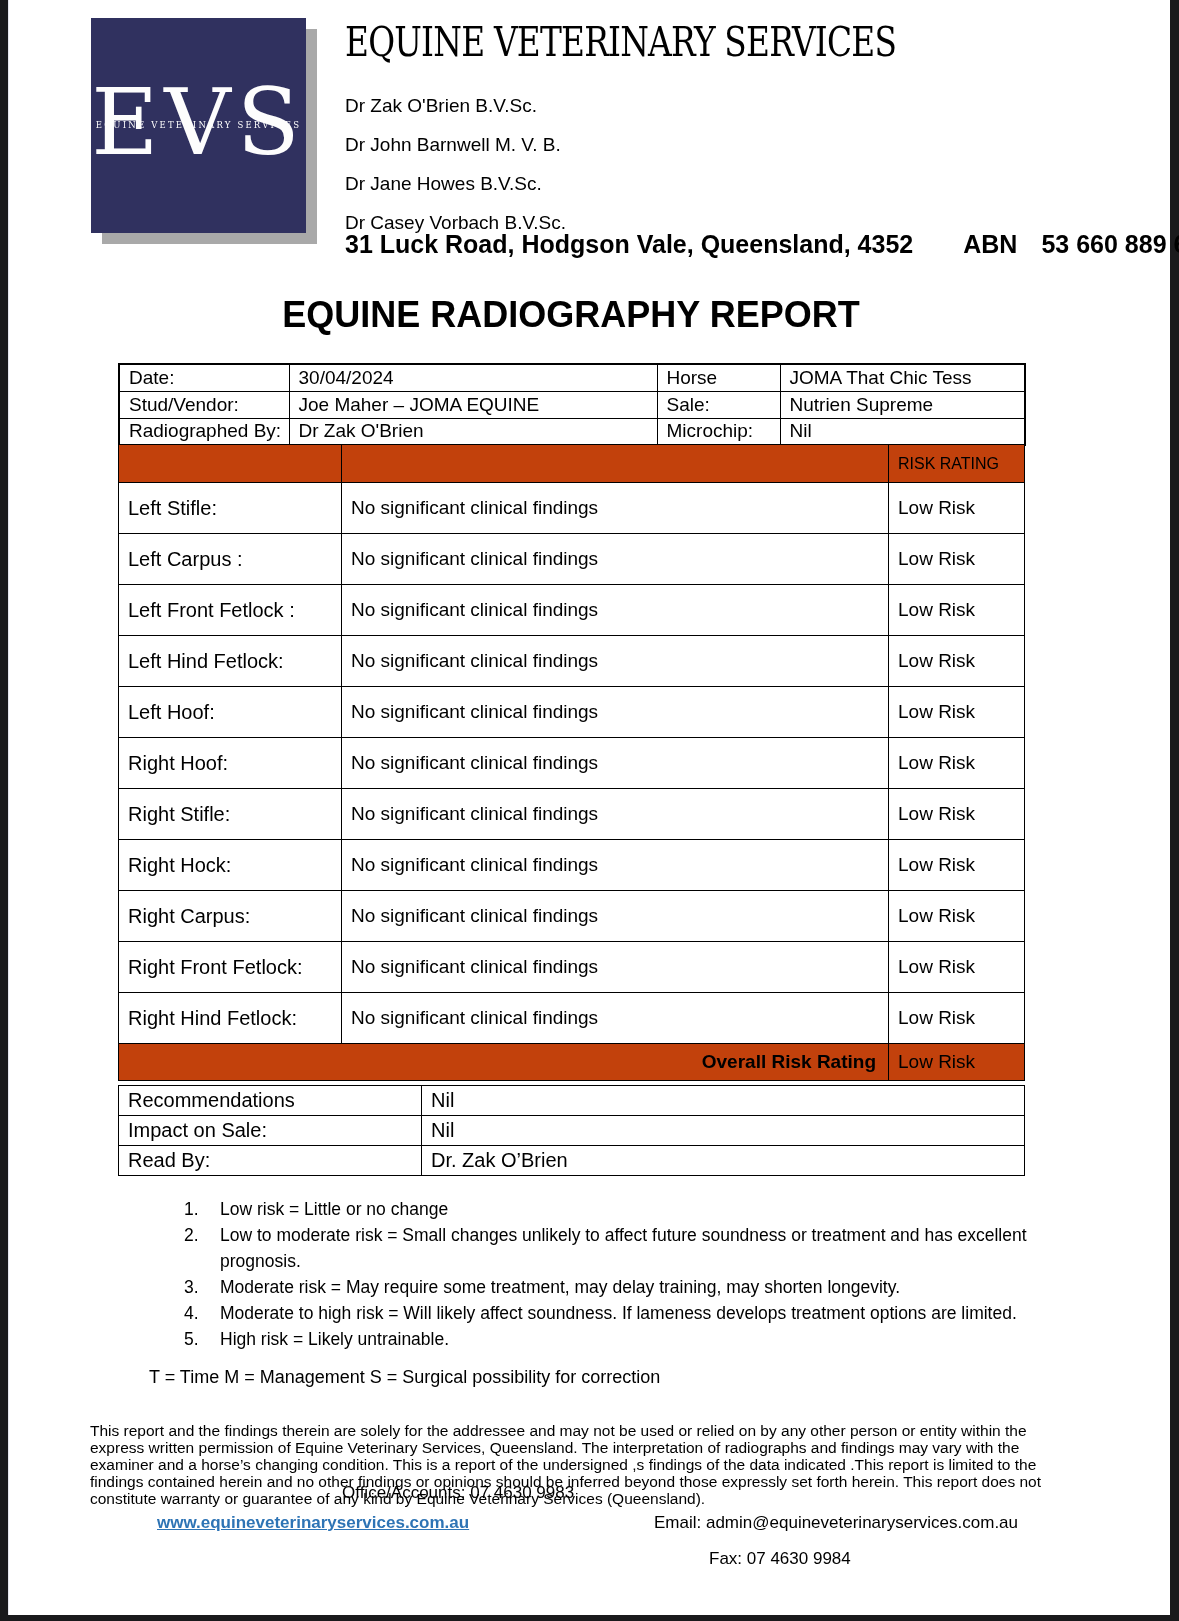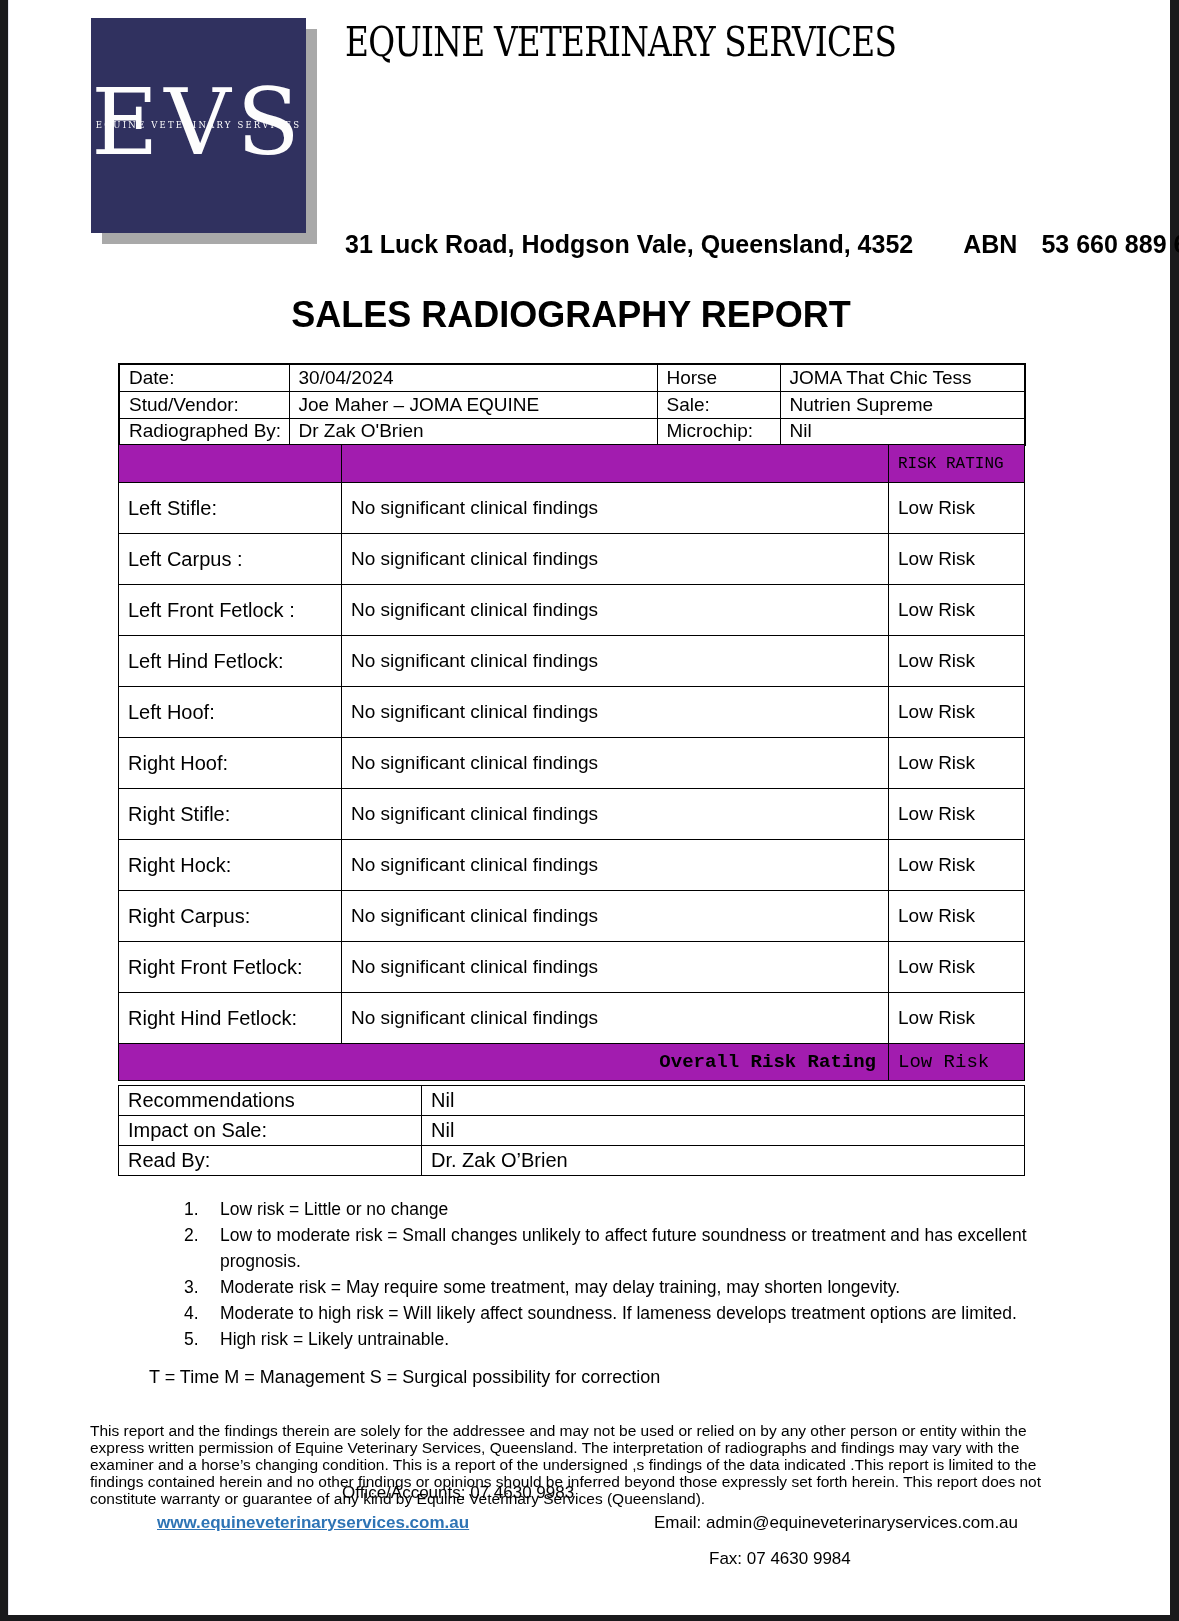--- a/index.html
+++ b/index.html
@@ -78,21 +78,21 @@
 
   .info-table { margin-top: 27px; padding-left: 6px; }
   .info-table { border: 2px solid #000; }
   .info-table td { height: 27px; font-size: 19px; }
   .col-i1 { width: 170px; } .col-i2 { width: 368px; } .col-i3 { width: 123px; } .col-i4 { width: 245px; }
 
   .findings-table { margin-top: -2px; }
   .findings-table td { height: 51px; font-size: 19px; }
   .col-f1 { width: 223px; } .col-f2 { width: 547px; } .col-f3 { width: 136px; }
   .findings-table td.part { font-size: 20px; }
-  .gray { background: #a21caf; font-family: Liberation Mono, monospace; }
+  .gray { background: #c2410c; }
   .risk-header-row td { height: 38px; font-size: 16px; }
   .overall-row td { height: 37px; }
   .overall-row .overall-label {
     text-align: right; font-weight: bold; padding-right: 12px; font-size: 19px;
   }
 
   .summary-table { margin-top: 4px; border: 1.6px solid #000; }
   .summary-table td { height: 30px; font-size: 20px; }
   .col-s1 { width: 303px; } .col-s2 { width: 603px; }
 
@@ -125,26 +125,32 @@
     <div class="logo-wrap">
       <div class="logo-shadow"></div>
       <div class="logo">
         <div class="logo-initials">EVS</div>
         <div class="logo-band">EQUINE VETERINARY SERVICES</div>
       </div>
     </div>
 
     <div class="clinic-title">EQUINE VETERINARY SERVICES</div>
 
+    <div class="doctors">
+      <div>Dr Zak O'Brien B.V.Sc.</div>
+      <div>Dr John Barnwell M. V. B.</div>
+      <div>Dr Jane Howes B.V.Sc.</div>
+      <div>Dr Casey Vorbach B.V.Sc.</div>
+    </div>
 
     <div class="address-line">
       <span>31 Luck Road, Hodgson Vale, Queensland, 4352</span><span class="abn-label">ABN</span><span class="abn-value">53 660 889 636</span>
     </div>
 
-    <h1 class="report-title">SALES RADIOGRAPHY REPORT</h1>
+    <h1 class="report-title">EQUINE RADIOGRAPHY REPORT</h1>
 
     <table class="doc-table info-table">
       <tbody>
           <tr>
         <td class="col-i1">Date:</td>
         <td class="col-i2">30/04/2024</td>
         <td class="col-i3">Horse</td>
         <td class="col-i4">JOMA That Chic Tess</td>
       </tr>
       <tr>

